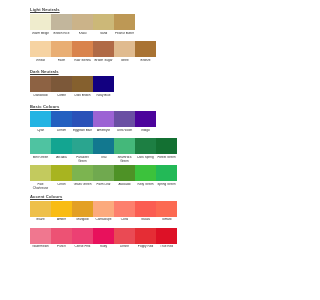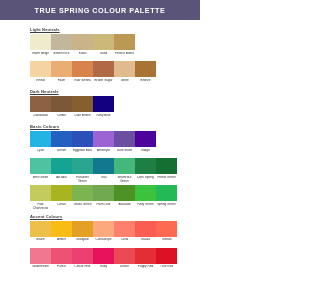--- a/index.html
+++ b/index.html
@@ -74,23 +74,20 @@
     width: 21px;
     overflow: hidden;
     word-wrap: break-word;
   }
 </style>
 </head>
 <body>
 
 <div class="page">
 
-  <div class="header-bar" style="background: rgb(89, 84, 120);">
-    <div class="header-title" style="color: rgb(255, 255, 255);">TRUE SPRING COLOUR PALETTE</div>
-  </div>
 
   <div class="content">
     <div id="sections-root">
         <div class="section">
           <div class="section-title">Light Neutrals</div>
           <div class="swatch-row">
             <div class="swatch-cell">
               <span class="swatch-chip" style="background: rgb(239, 236, 205);"></span>
               <span class="swatch-label">Warm Beige</span>
             </div>

